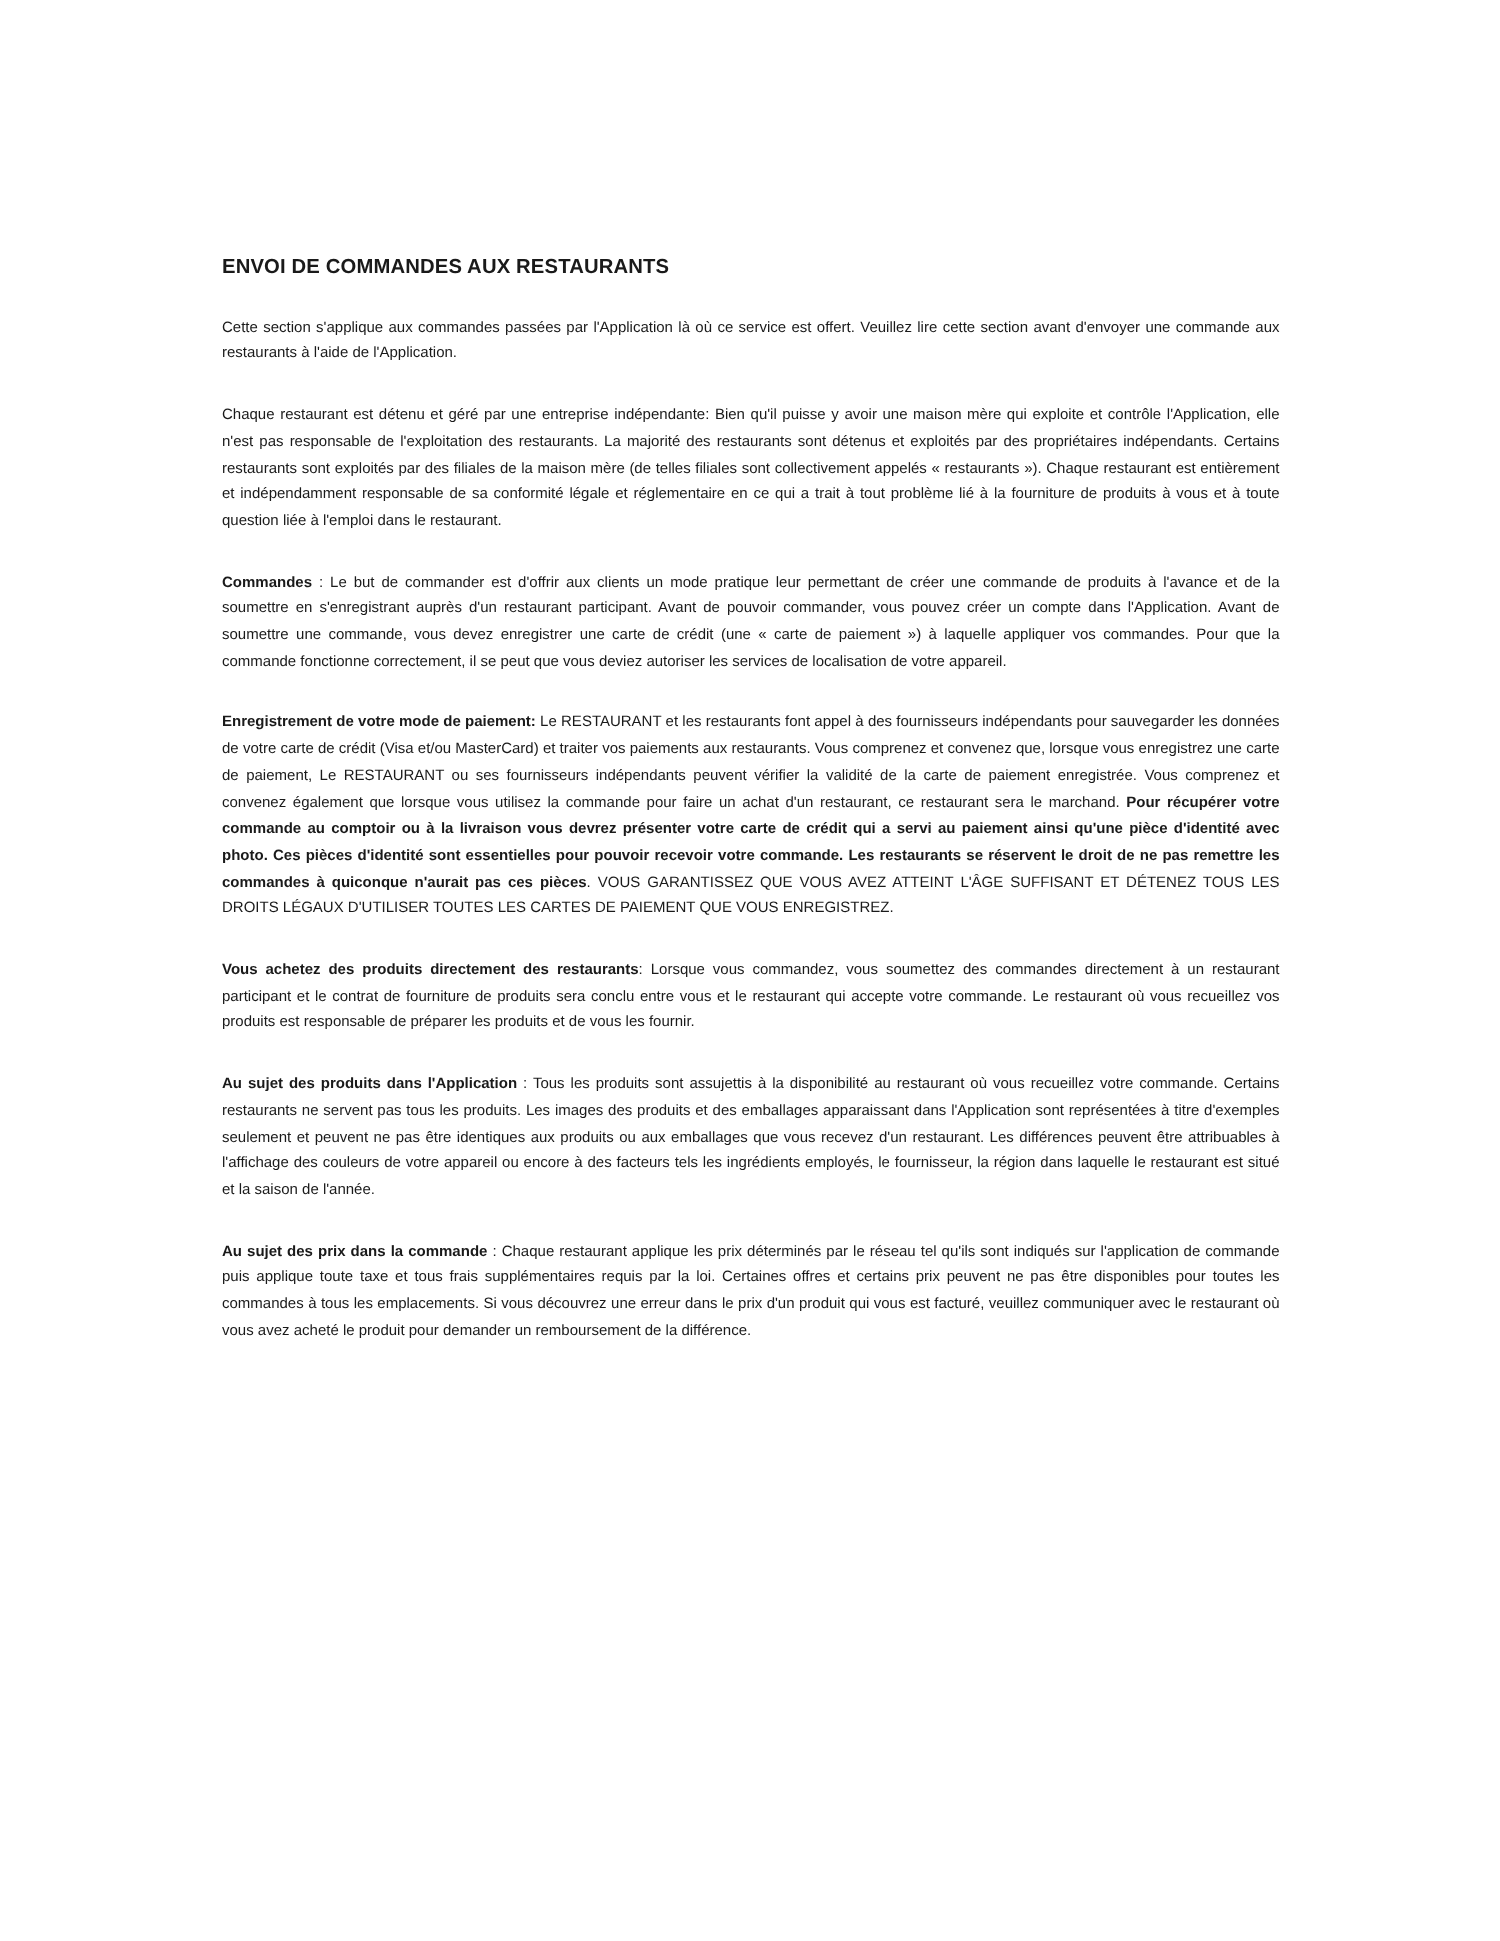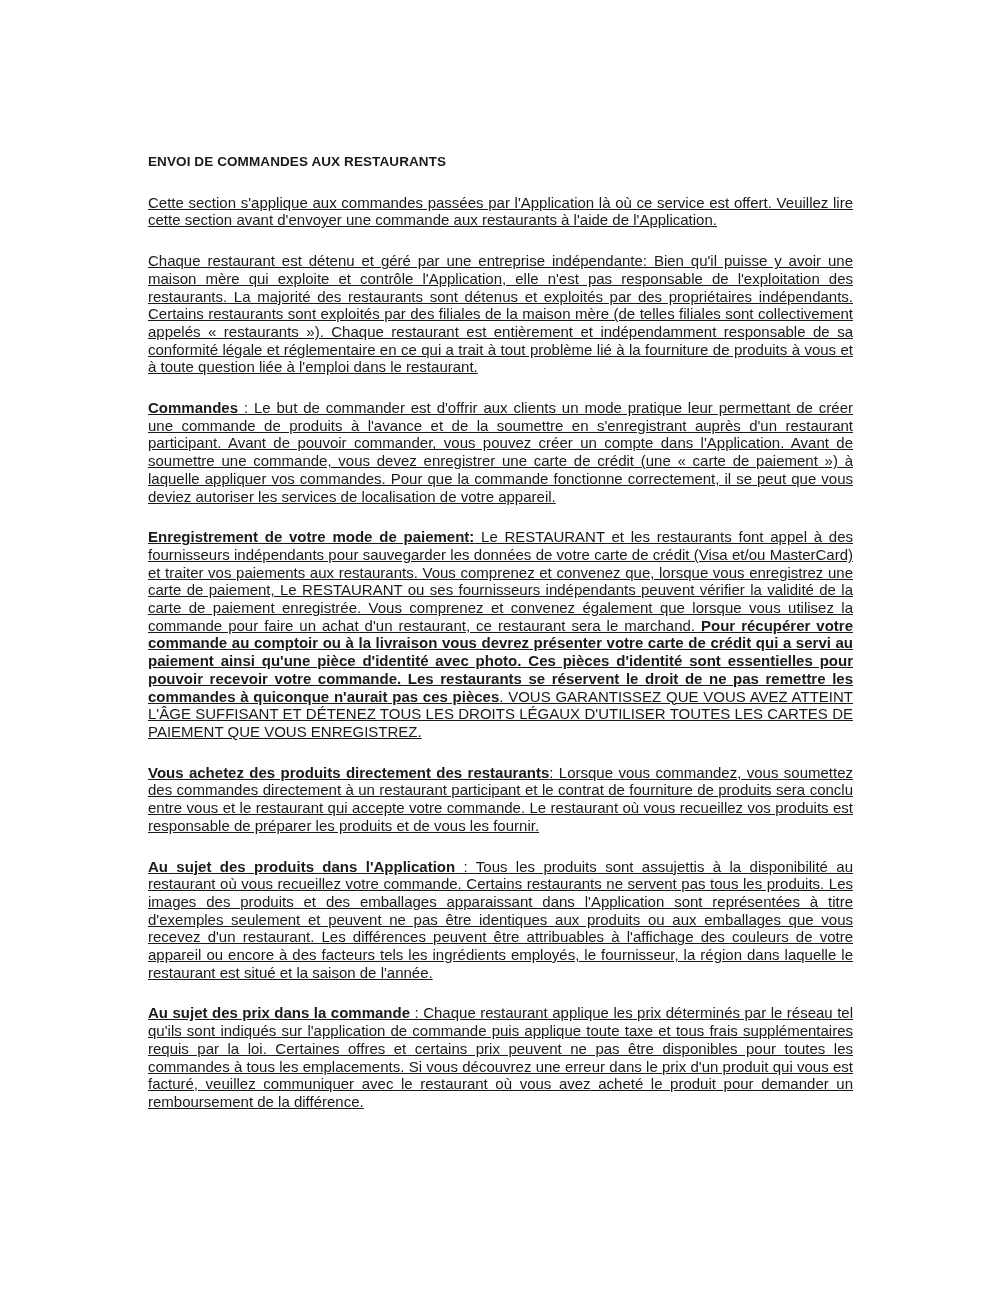--- a/index.html
+++ b/index.html
@@ -8,37 +8,36 @@
     position: relative;
     width: 1000px;
     height: 1294px;
     background: #ffffff;
     overflow: hidden;
     font-family: "Liberation Sans", "DejaVu Sans", sans-serif;
     color: #1a1a1a;
   }
   .content {
     position: absolute;
-    top: 153px;
+    top: 169px;
     left: 148px;
     width: 705px;
   }
   .doc-title {
     font-size: 13.5px;
     font-weight: bold;
     line-height: 17.7px;
     margin-bottom: 23px;
     letter-spacing: 0.1px;
   }
   .para {
-    font-size: 15px;
+    font-size: 10px;
     line-height: 17.7px;
     text-align: justify;
     margin-bottom: 23px;
-    text-decoration: underline;
   }
   .para:last-child { margin-bottom: 4px; }
   .bold { font-weight: bold; }
 </style>
 </head>
 <body>
 
 <div class="page">
   <div class="content">
     <div class="doc-title">ENVOI DE COMMANDES AUX RESTAURANTS</div>

